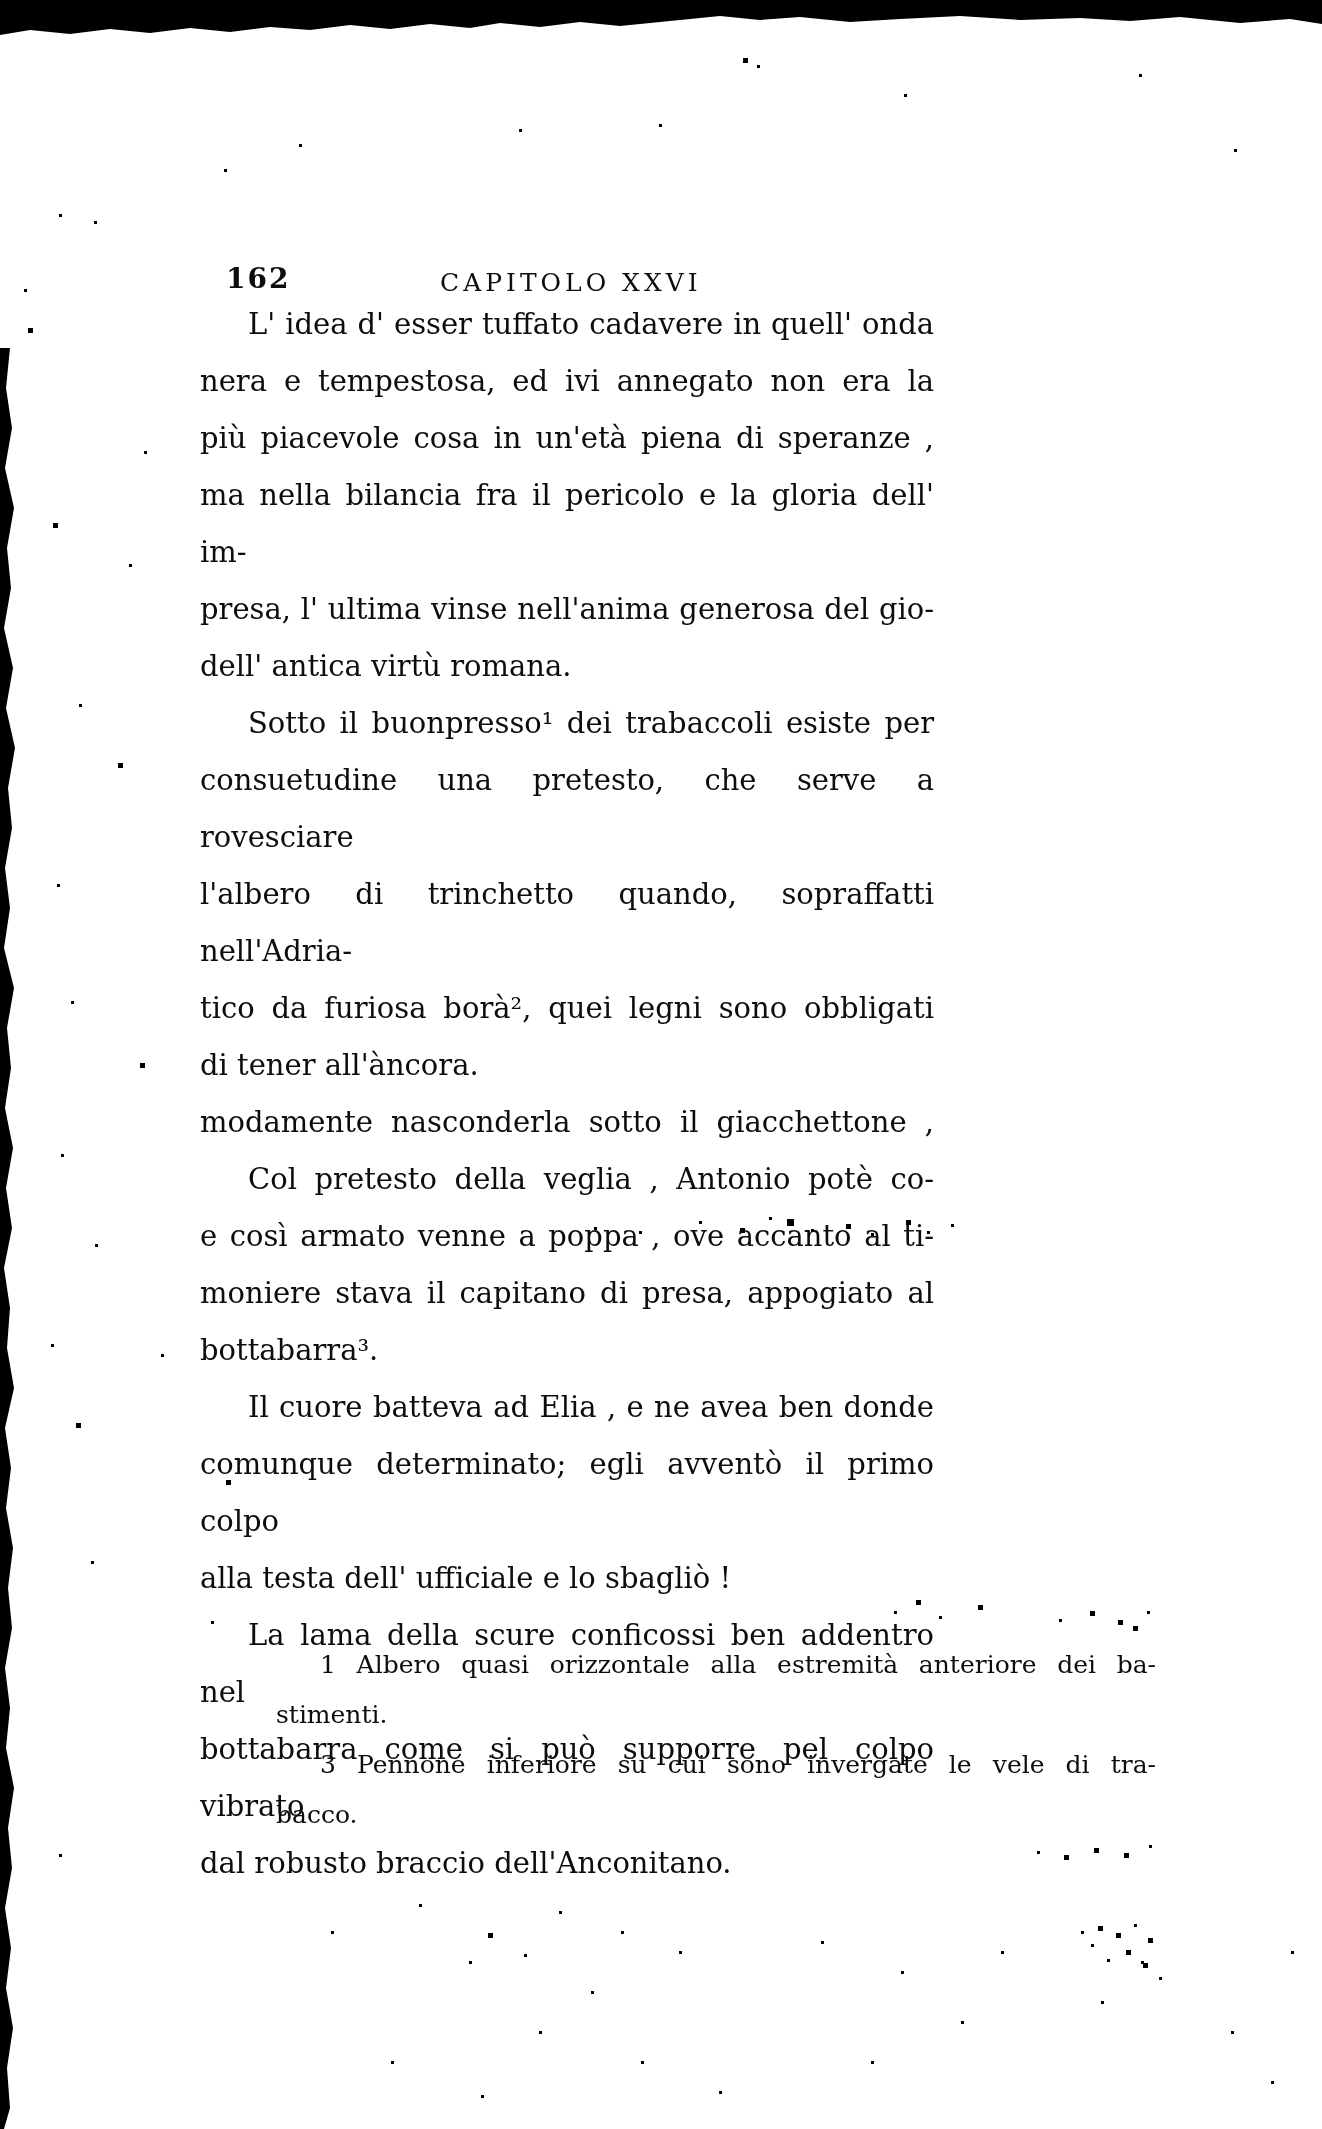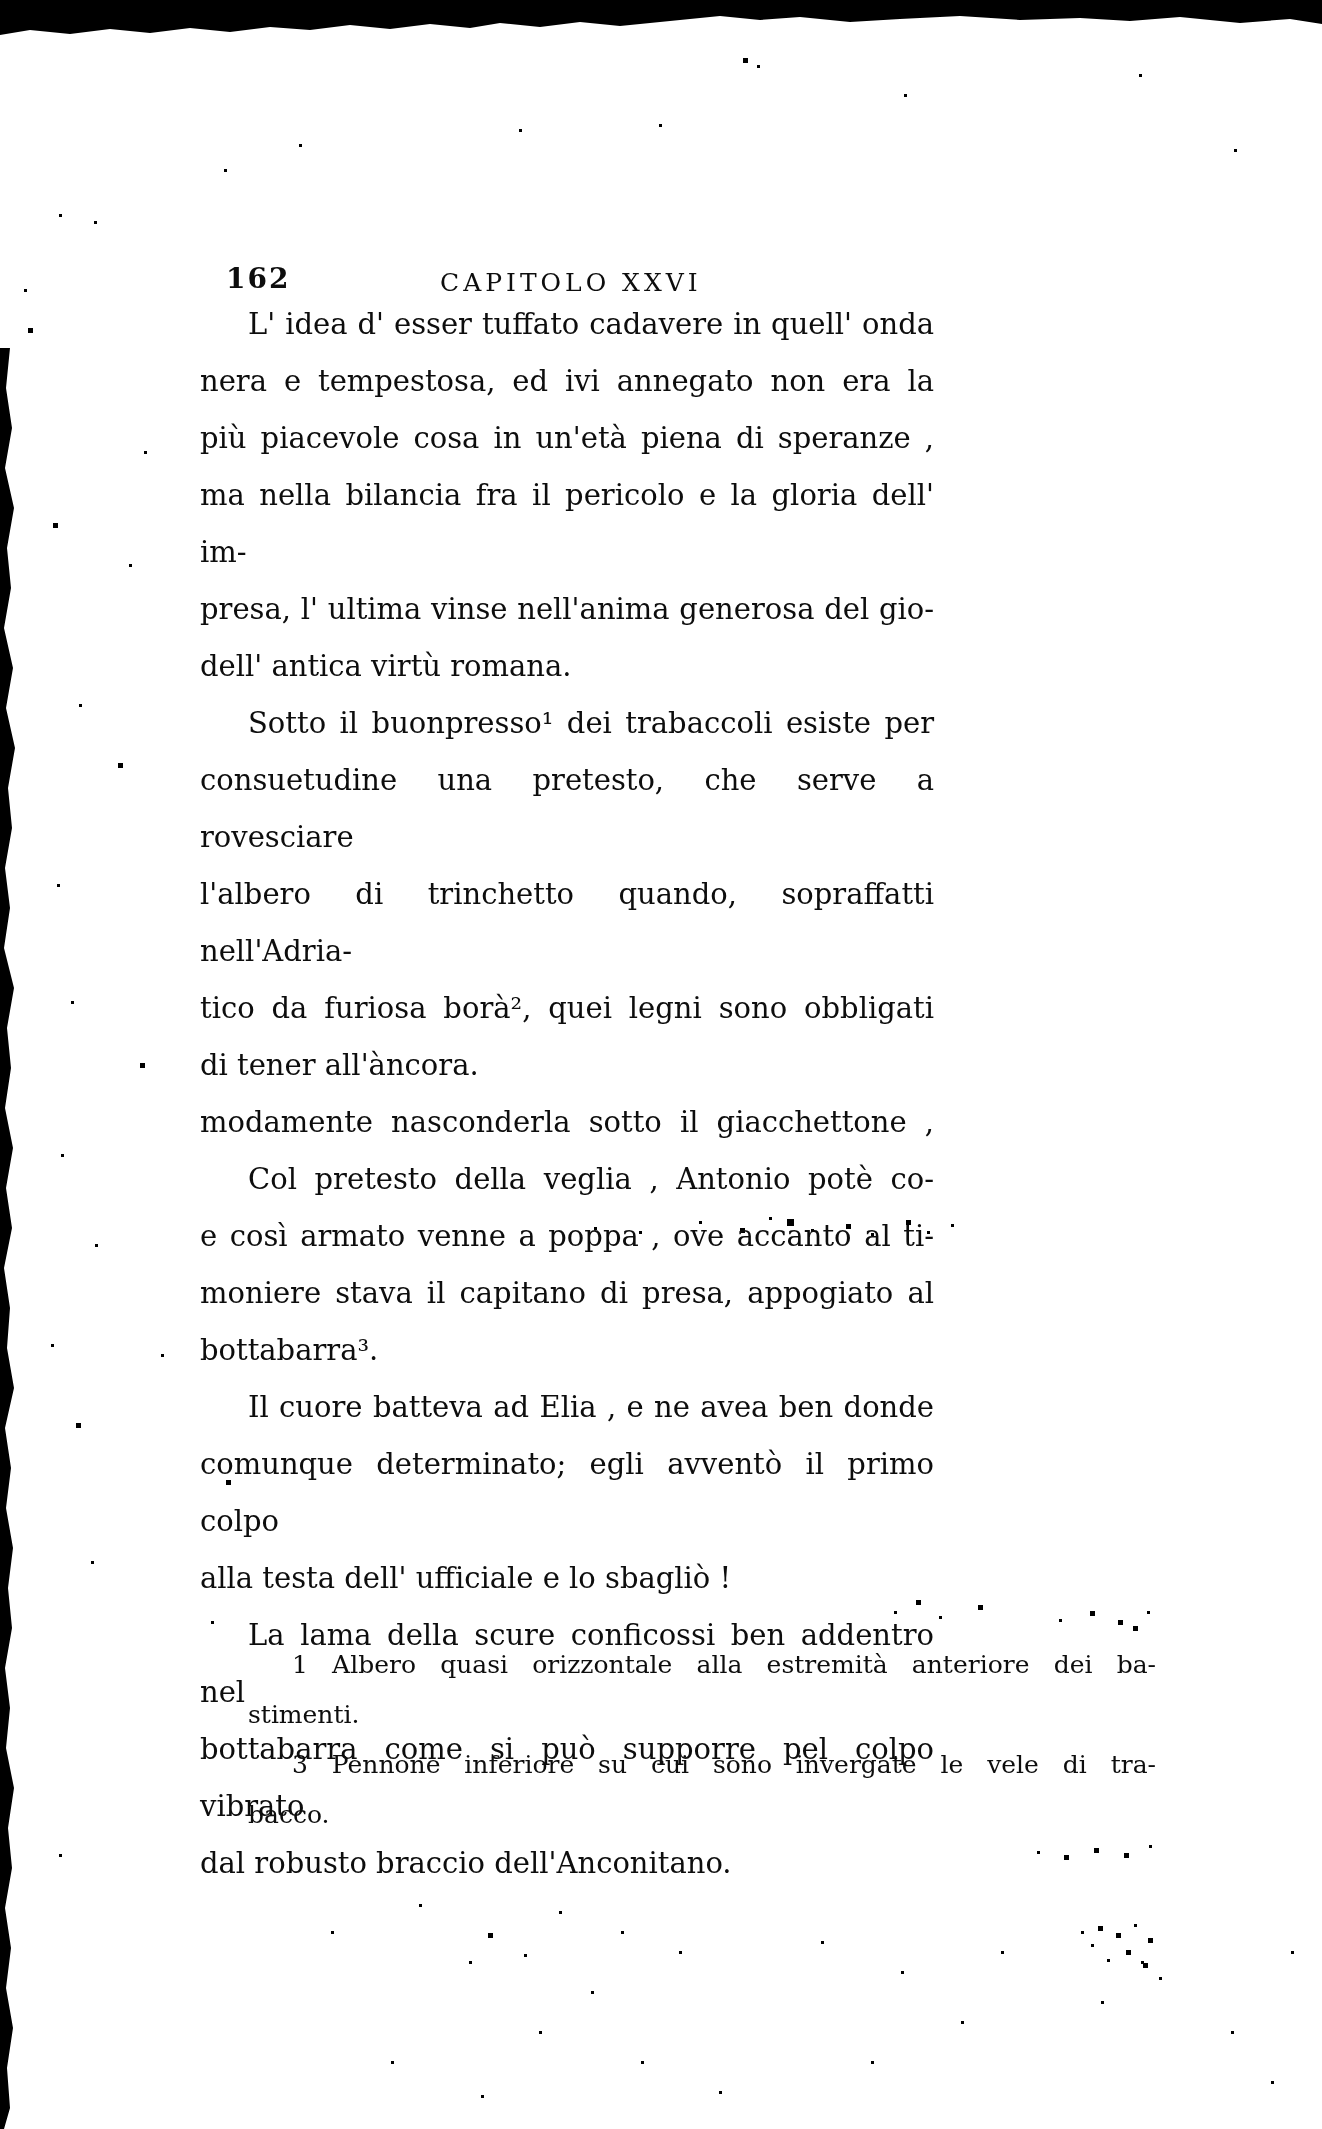--- a/index.html
+++ b/index.html
@@ -100,21 +100,21 @@
     white-space:normal;
   }
   .body-text .ln.last{text-align-last:left;}
   .body-text .ln.first{text-indent:48px;}
   
   .footnotes{
     position:absolute;left:248px;top:1640px;width:908px;
     font-size:25px;line-height:50px;
   }
   .footnotes .fln{
-    text-align:justify;text-align-last:justify;
+    text-align:justify;text-align-last:justify;margin-left:28px;
   }
   .footnotes .fln.last{text-align-last:left;}
   .footnotes .fln.first{text-indent:44px;}
 </style>
 </head>
 <body>
 
 <div class="scan-edge-top"></div>
 <div class="scan-edge-left"></div>
 <div class="speckles"></div>

